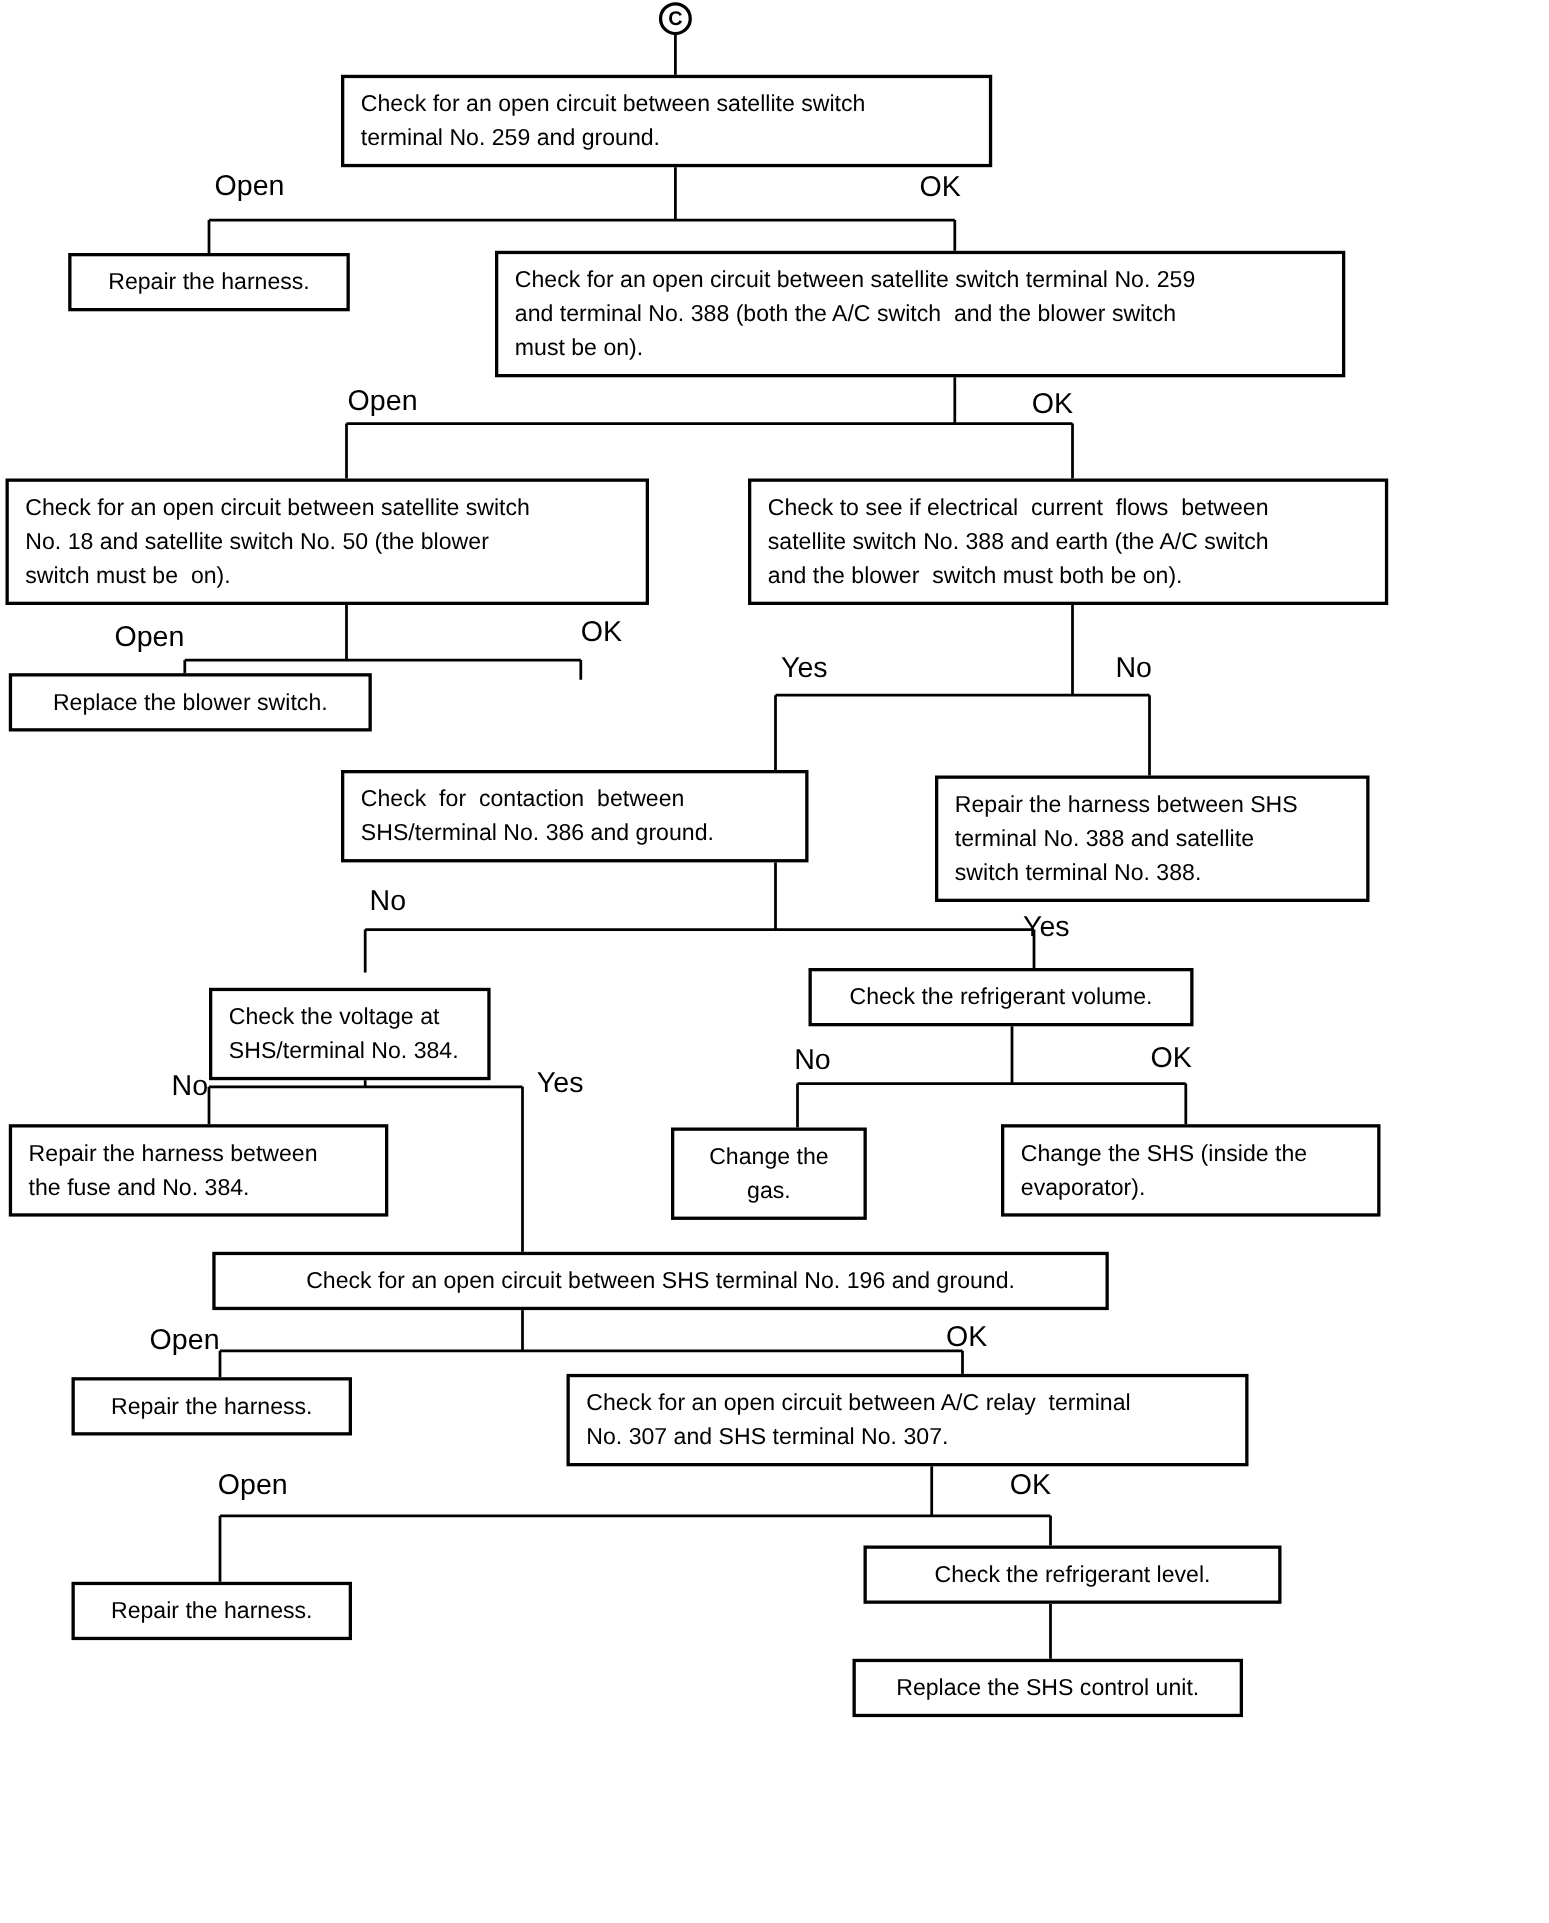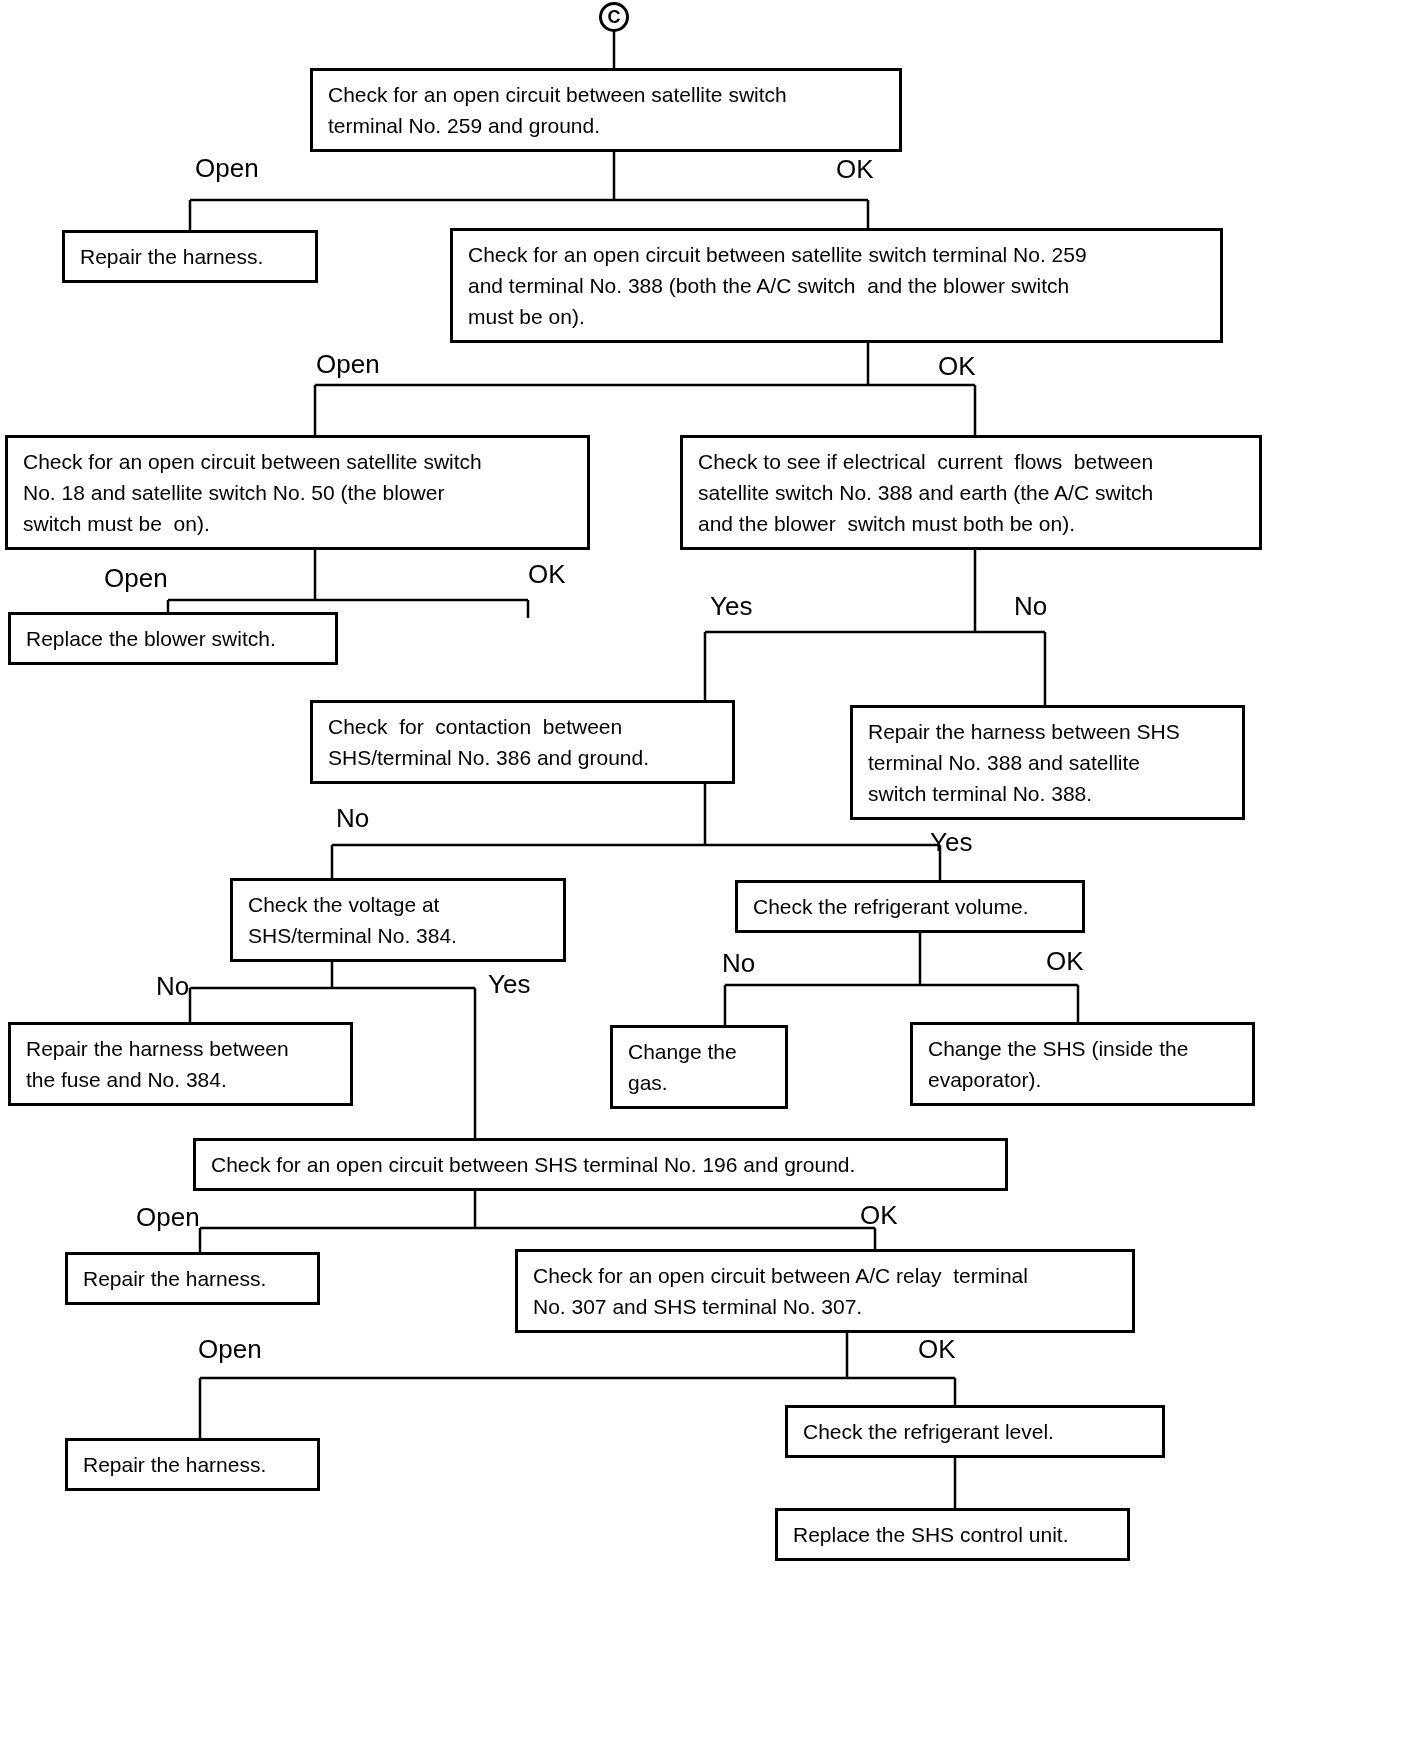--- a/index.html
+++ b/index.html
@@ -16,21 +16,21 @@
     position:absolute;z-index:1;
     background:#fff;
     border:3px solid #000;
     box-sizing:border-box;
     font-size:21px;
     line-height:31px;
     padding:8px 15px;
     white-space:pre-wrap;
     text-align:left;
   }
-  .node.center{}
+  .node.center{text-align:center;}
   .lbl{
     position:absolute;z-index:2;
     font-size:26px;
     line-height:24px;
     white-space:nowrap;
   }
   .conn{
     position:absolute;z-index:2;
     width:30px;height:30px;
     border:3px solid #000;border-radius:50%;
@@ -43,21 +43,21 @@
   #conn-c{left:599px;top:2px;}
   #box-a {left:310px;top:68px;width:592px;}
   #box-b1{left:62px;top:230px;width:256px;}
   #box-b2{left:450px;top:228px;width:773px;}
   #box-c1{left:5px;top:435px;width:585px;}
   #box-c2{left:680px;top:435px;width:582px;}
   #box-d1{left:8px;top:612px;width:330px;}
   #box-d2{left:375px;top:612px;width:300px;}
   #box-e1{left:310px;top:700px;width:425px;}
   #box-e2{left:850px;top:705px;width:395px;}
-  #box-f1{left:190px;top:878px;width:336px;margin-left:40px;}
+  #box-f1{left:190px;top:898px;width:256px;}
   #box-f2{left:735px;top:880px;width:350px;}
   #box-g1{left:8px;top:1022px;width:345px;}
   #box-g2{left:610px;top:1025px;width:178px;}
   #box-g3{left:910px;top:1022px;width:345px;}
   #box-h {left:193px;top:1138px;width:815px;}
   #box-i1{left:65px;top:1252px;width:255px;}
   #box-i2{left:515px;top:1249px;width:620px;}
   #box-j1{left:65px;top:1438px;width:255px;}
   #box-j2{left:785px;top:1405px;width:380px;}
   #box-k {left:775px;top:1508px;width:355px;}

